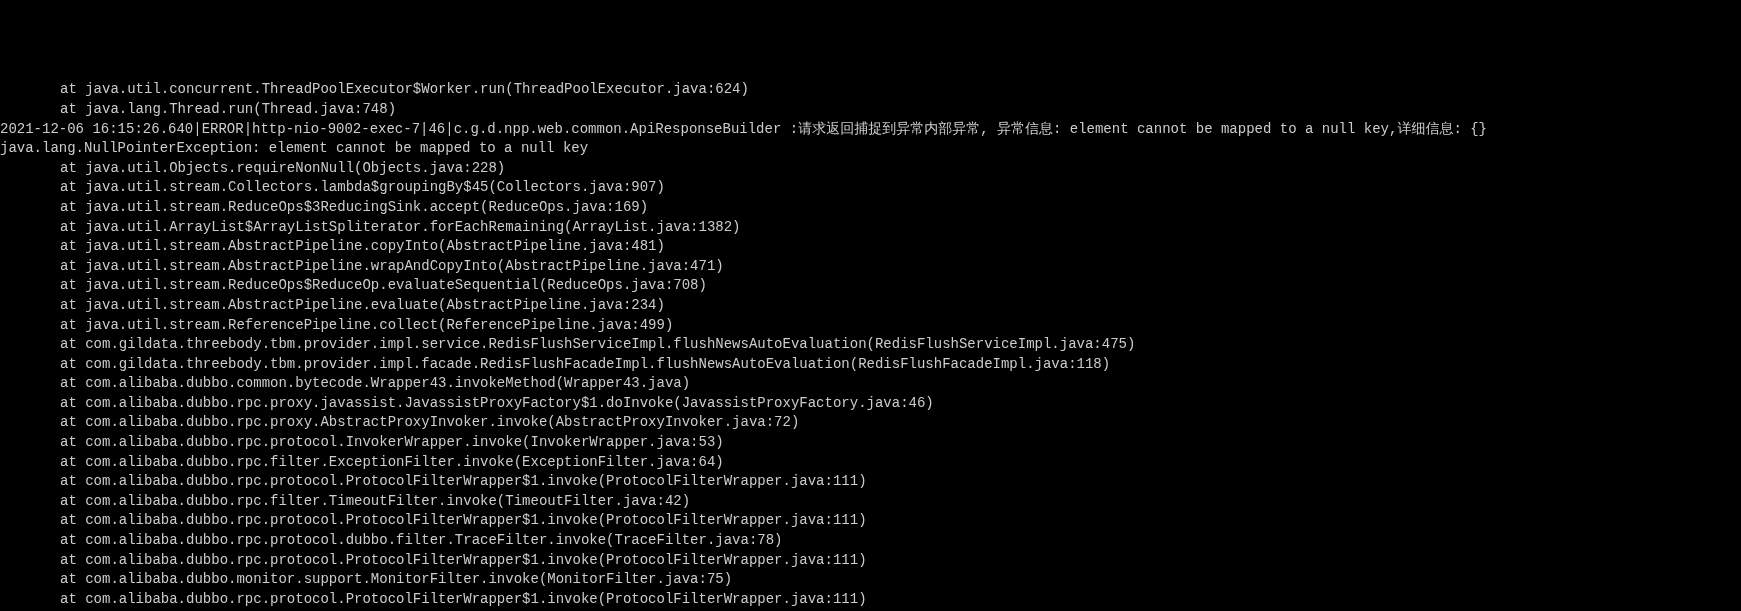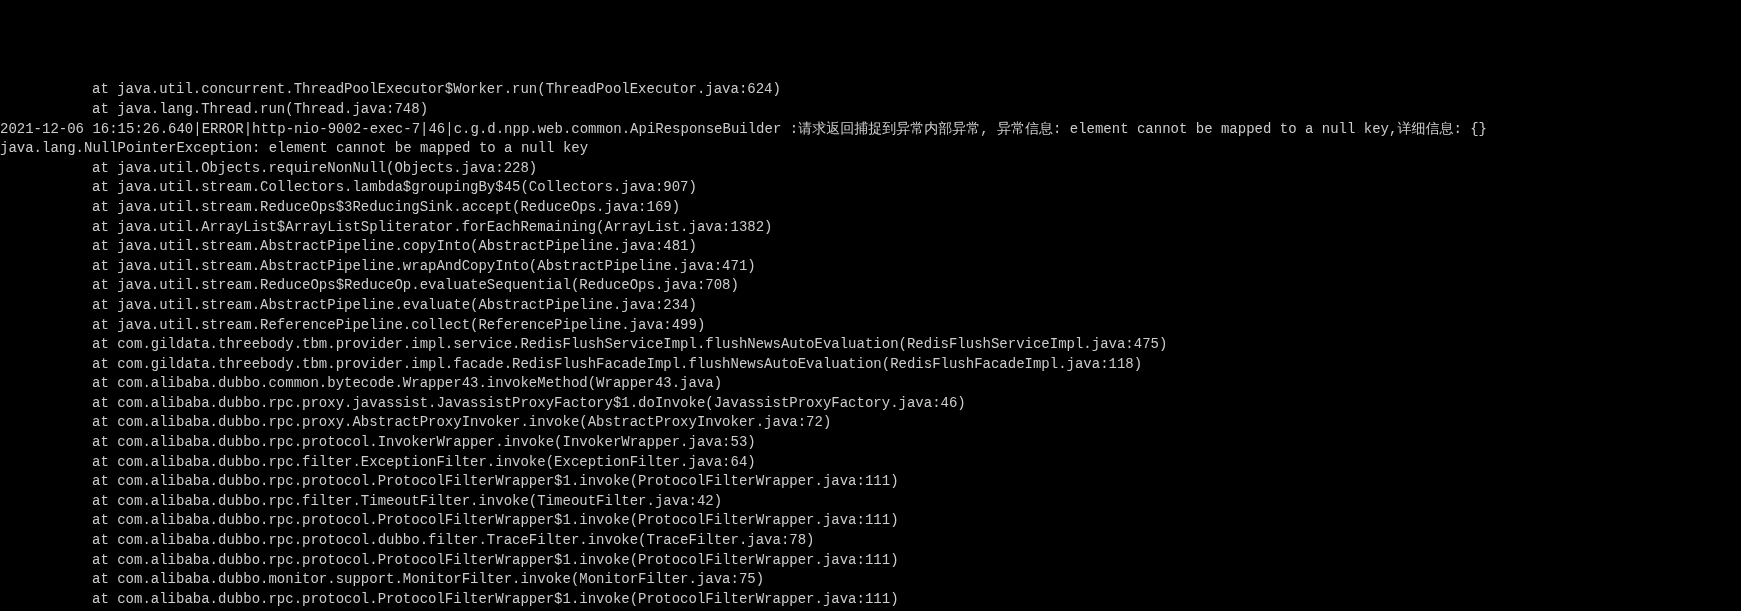--- a/index.html
+++ b/index.html
@@ -17,21 +17,21 @@
       overflow-x: auto;
       padding: 2px 0;
       width: 1741px;
       min-height: 611px;
     }
     .log-line {
       display: block;
       white-space: pre;
     }
     .stack-line {
-      padding-left: 92px;
+      padding-left: 60px;
       display: block;
       white-space: pre;
     }
   </style>
 </head>
 <body>
 
 
 
 <div id="console-container"><span class="stack-line">at java.util.concurrent.ThreadPoolExecutor$Worker.run(ThreadPoolExecutor.java:624)</span><span class="stack-line">at java.lang.Thread.run(Thread.java:748)</span><span class="log-line">2021-12-06 16:15:26.640|ERROR|http-nio-9002-exec-7|46|c.g.d.npp.web.common.ApiResponseBuilder :请求返回捕捉到异常内部异常, 异常信息: element cannot be mapped to a null key,详细信息: {}</span><span class="log-line">java.lang.NullPointerException: element cannot be mapped to a null key</span><span class="stack-line">at java.util.Objects.requireNonNull(Objects.java:228)</span><span class="stack-line">at java.util.stream.Collectors.lambda$groupingBy$45(Collectors.java:907)</span><span class="stack-line">at java.util.stream.ReduceOps$3ReducingSink.accept(ReduceOps.java:169)</span><span class="stack-line">at java.util.ArrayList$ArrayListSpliterator.forEachRemaining(ArrayList.java:1382)</span><span class="stack-line">at java.util.stream.AbstractPipeline.copyInto(AbstractPipeline.java:481)</span><span class="stack-line">at java.util.stream.AbstractPipeline.wrapAndCopyInto(AbstractPipeline.java:471)</span><span class="stack-line">at java.util.stream.ReduceOps$ReduceOp.evaluateSequential(ReduceOps.java:708)</span><span class="stack-line">at java.util.stream.AbstractPipeline.evaluate(AbstractPipeline.java:234)</span><span class="stack-line">at java.util.stream.ReferencePipeline.collect(ReferencePipeline.java:499)</span><span class="stack-line">at com.gildata.threebody.tbm.provider.impl.service.RedisFlushServiceImpl.flushNewsAutoEvaluation(RedisFlushServiceImpl.java:475)</span><span class="stack-line">at com.gildata.threebody.tbm.provider.impl.facade.RedisFlushFacadeImpl.flushNewsAutoEvaluation(RedisFlushFacadeImpl.java:118)</span><span class="stack-line">at com.alibaba.dubbo.common.bytecode.Wrapper43.invokeMethod(Wrapper43.java)</span><span class="stack-line">at com.alibaba.dubbo.rpc.proxy.javassist.JavassistProxyFactory$1.doInvoke(JavassistProxyFactory.java:46)</span><span class="stack-line">at com.alibaba.dubbo.rpc.proxy.AbstractProxyInvoker.invoke(AbstractProxyInvoker.java:72)</span><span class="stack-line">at com.alibaba.dubbo.rpc.protocol.InvokerWrapper.invoke(InvokerWrapper.java:53)</span><span class="stack-line">at com.alibaba.dubbo.rpc.filter.ExceptionFilter.invoke(ExceptionFilter.java:64)</span><span class="stack-line">at com.alibaba.dubbo.rpc.protocol.ProtocolFilterWrapper$1.invoke(ProtocolFilterWrapper.java:111)</span><span class="stack-line">at com.alibaba.dubbo.rpc.filter.TimeoutFilter.invoke(TimeoutFilter.java:42)</span><span class="stack-line">at com.alibaba.dubbo.rpc.protocol.ProtocolFilterWrapper$1.invoke(ProtocolFilterWrapper.java:111)</span><span class="stack-line">at com.alibaba.dubbo.rpc.protocol.dubbo.filter.TraceFilter.invoke(TraceFilter.java:78)</span><span class="stack-line">at com.alibaba.dubbo.rpc.protocol.ProtocolFilterWrapper$1.invoke(ProtocolFilterWrapper.java:111)</span><span class="stack-line">at com.alibaba.dubbo.monitor.support.MonitorFilter.invoke(MonitorFilter.java:75)</span><span class="stack-line">at com.alibaba.dubbo.rpc.protocol.ProtocolFilterWrapper$1.invoke(ProtocolFilterWrapper.java:111)</span><span class="stack-line">at com.hundsun.jrescloud.rpc.def.manager.filter.DebugProviderFilter.invoke(DebugProviderFilter.java:58)</span></div>

